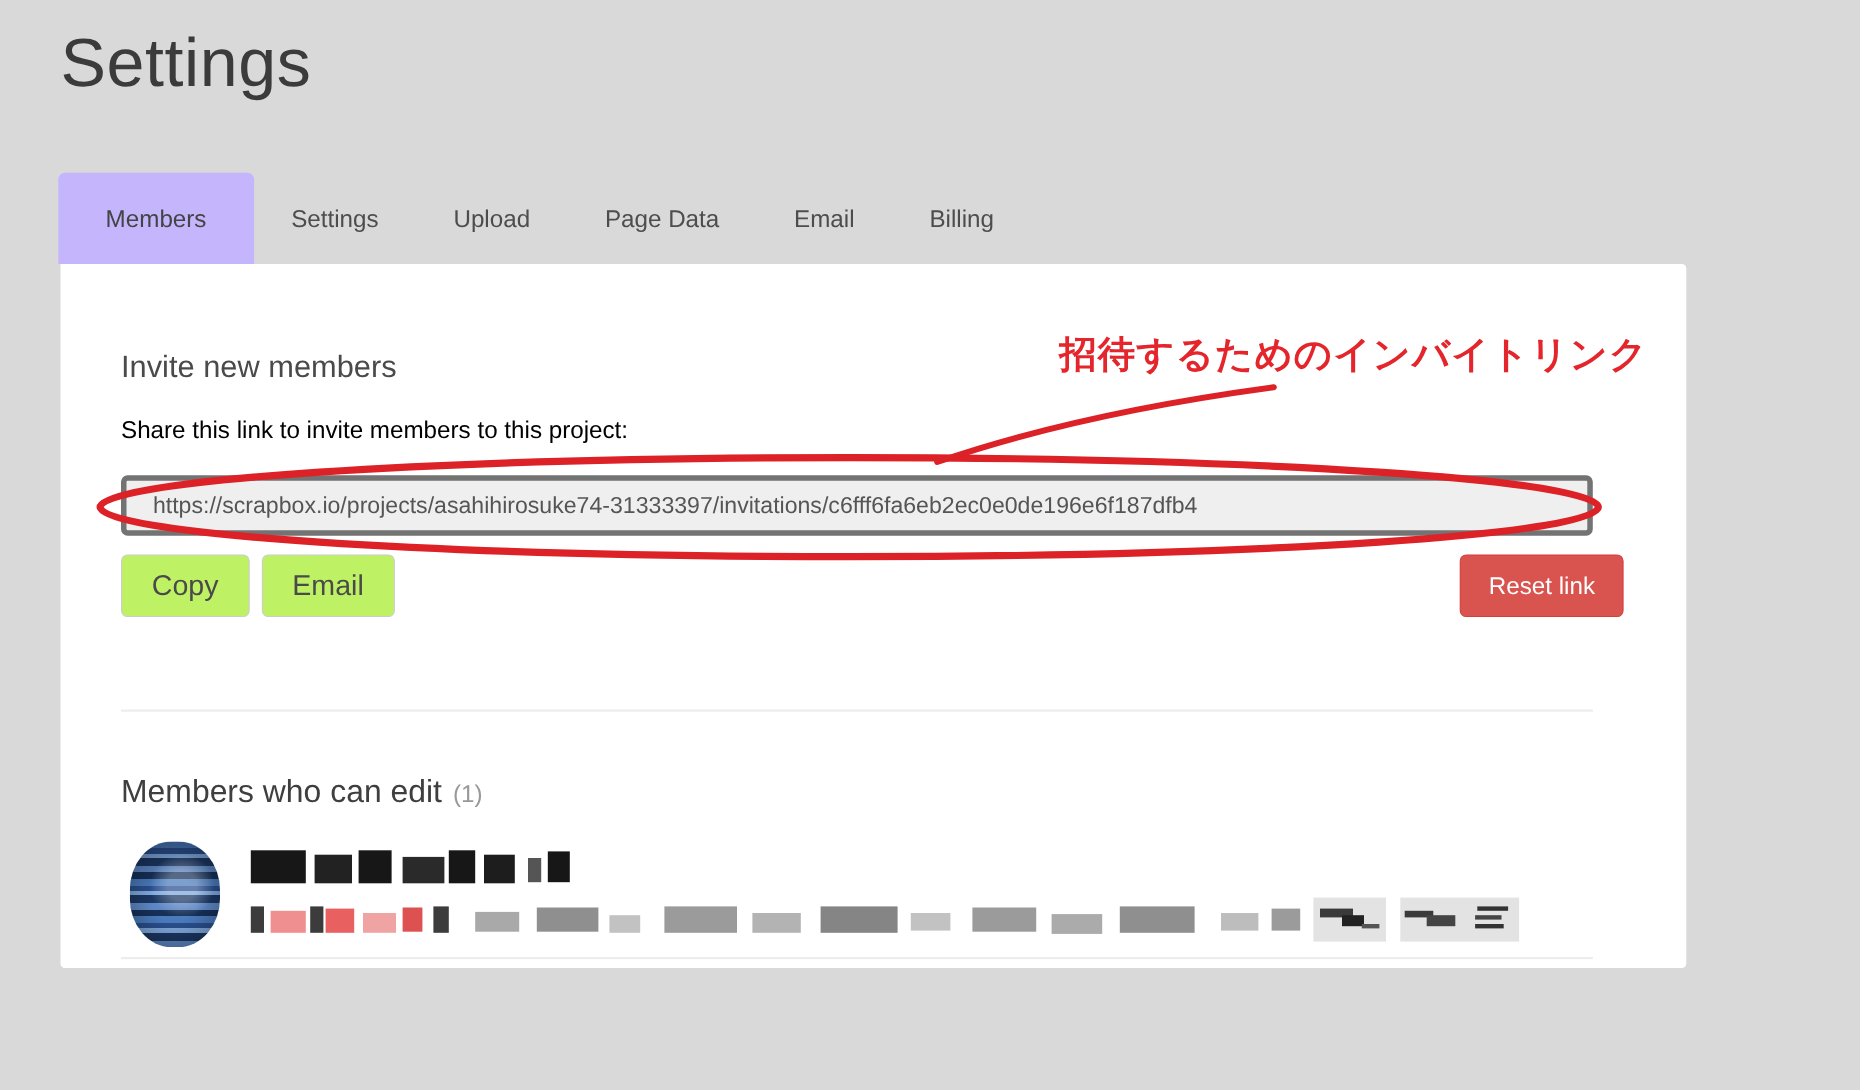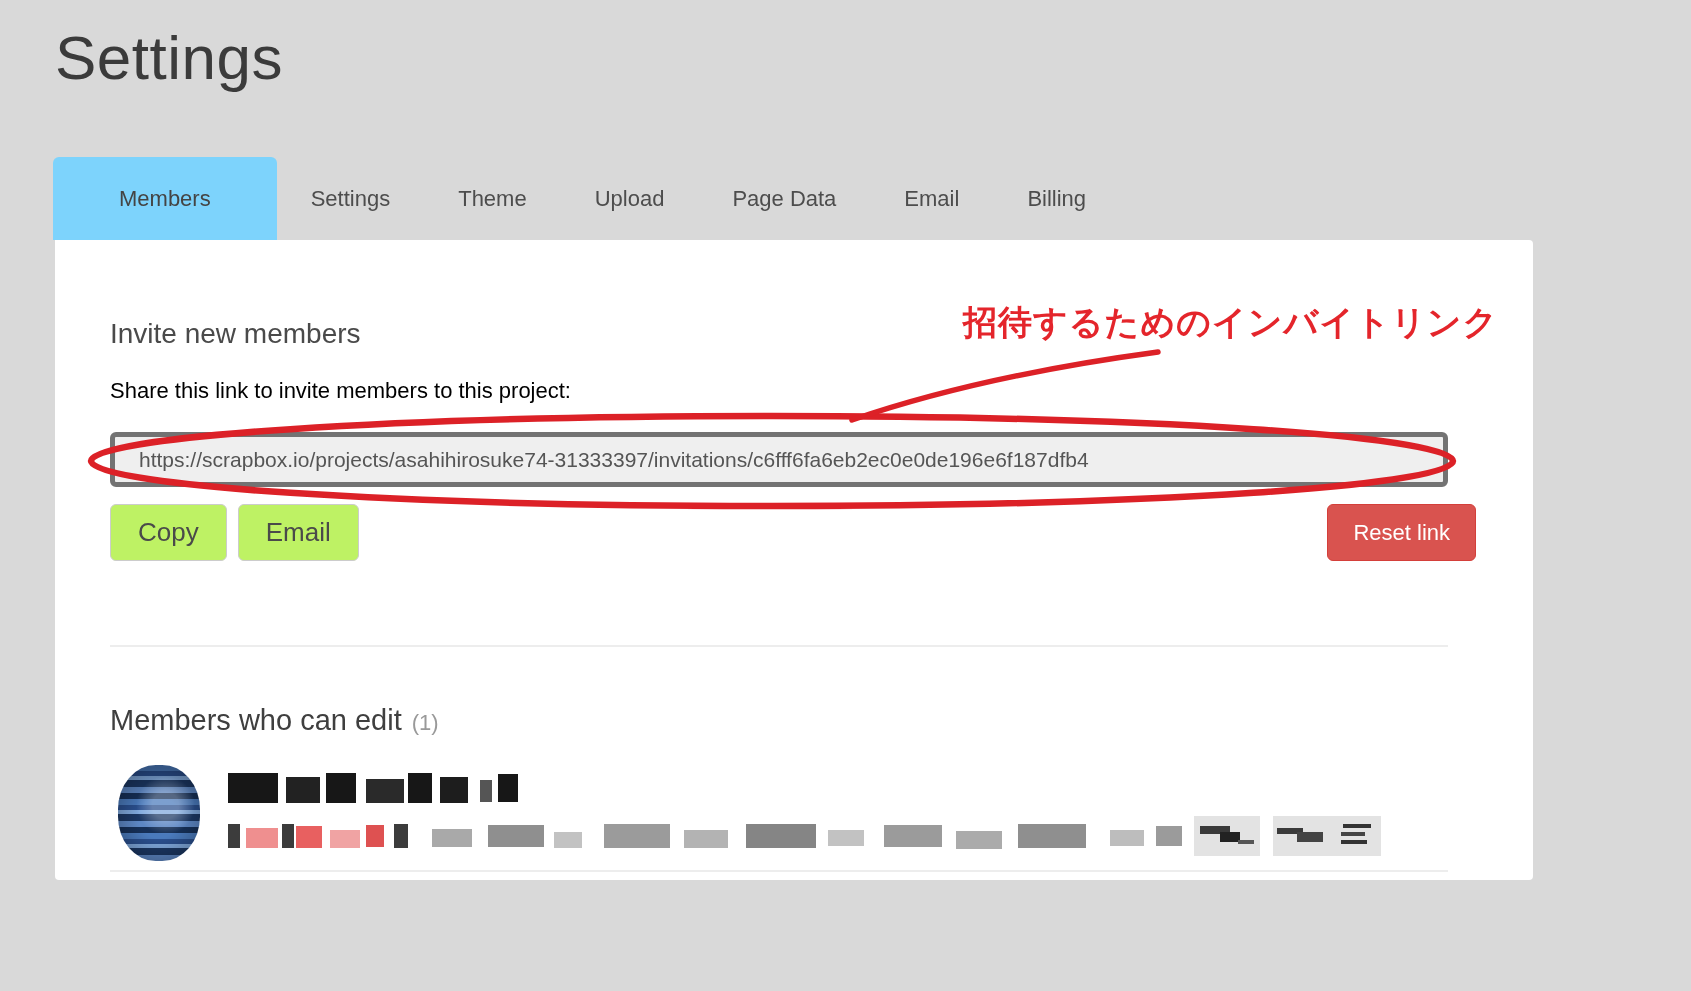--- a/index.html
+++ b/index.html
@@ -25,23 +25,23 @@
   .tabs{
     position:absolute;left:53px;top:157px;height:83px;
     display:flex;align-items:stretch;
   }
   .tab{
     display:flex;align-items:center;
     padding:0 34px;font-size:22px;color:#4d4d4d;
     cursor:pointer;white-space:nowrap;
   }
   .tab.active{
-    background:#7dd3fc;
+    background:#c4b5fd;
     border-radius:6px 6px 0 0;
-    padding:0 66px;color:#444;
+    padding:0 43px;color:#444;
   }
 
   
   .panel{
     position:absolute;left:55px;top:240px;width:1450px;height:640px;
     background:#ffffff;border-radius:0 4px 4px 4px;padding-left:28px;
   }
   .invite-heading{
     position:absolute;left:55px;top:78px;
     font-size:28px;color:#4a4a4a;
@@ -116,21 +116,20 @@
 </head>
 <body>
 
 <div id="app">
 
   <div class="page-title">Settings</div>
 
   <div class="tabs">
     <div class="tab active">Members</div>
     <div class="tab">Settings</div>
-    <div class="tab">Theme</div>
     <div class="tab">Upload</div>
     <div class="tab">Page Data</div>
     <div class="tab">Email</div>
     <div class="tab">Billing</div>
   </div>
 
   <div class="panel">
 
     <div class="invite-heading">Invite new members</div>
     <div class="invite-desc">Share this link to invite members to this project:</div>

